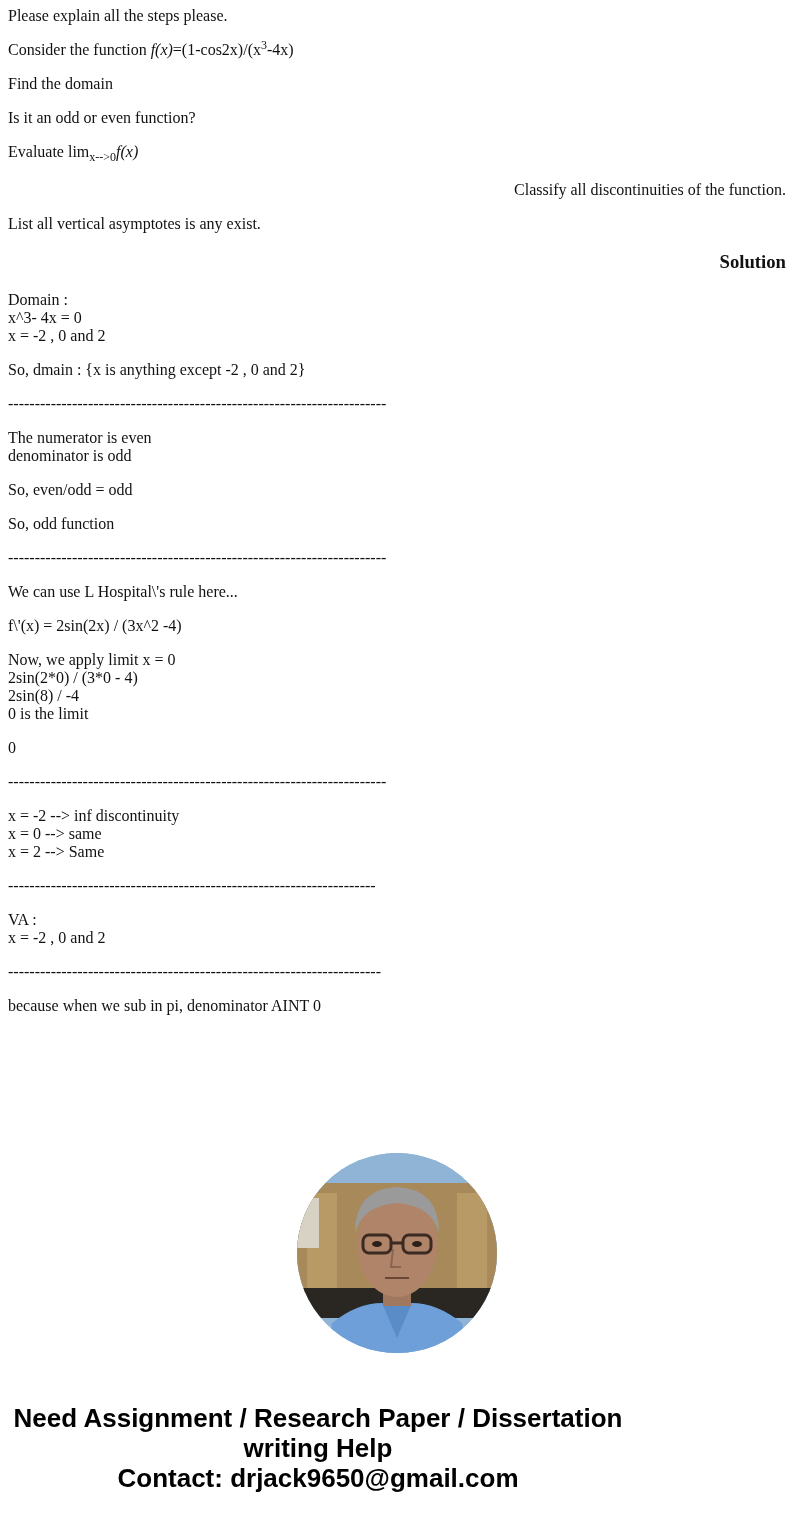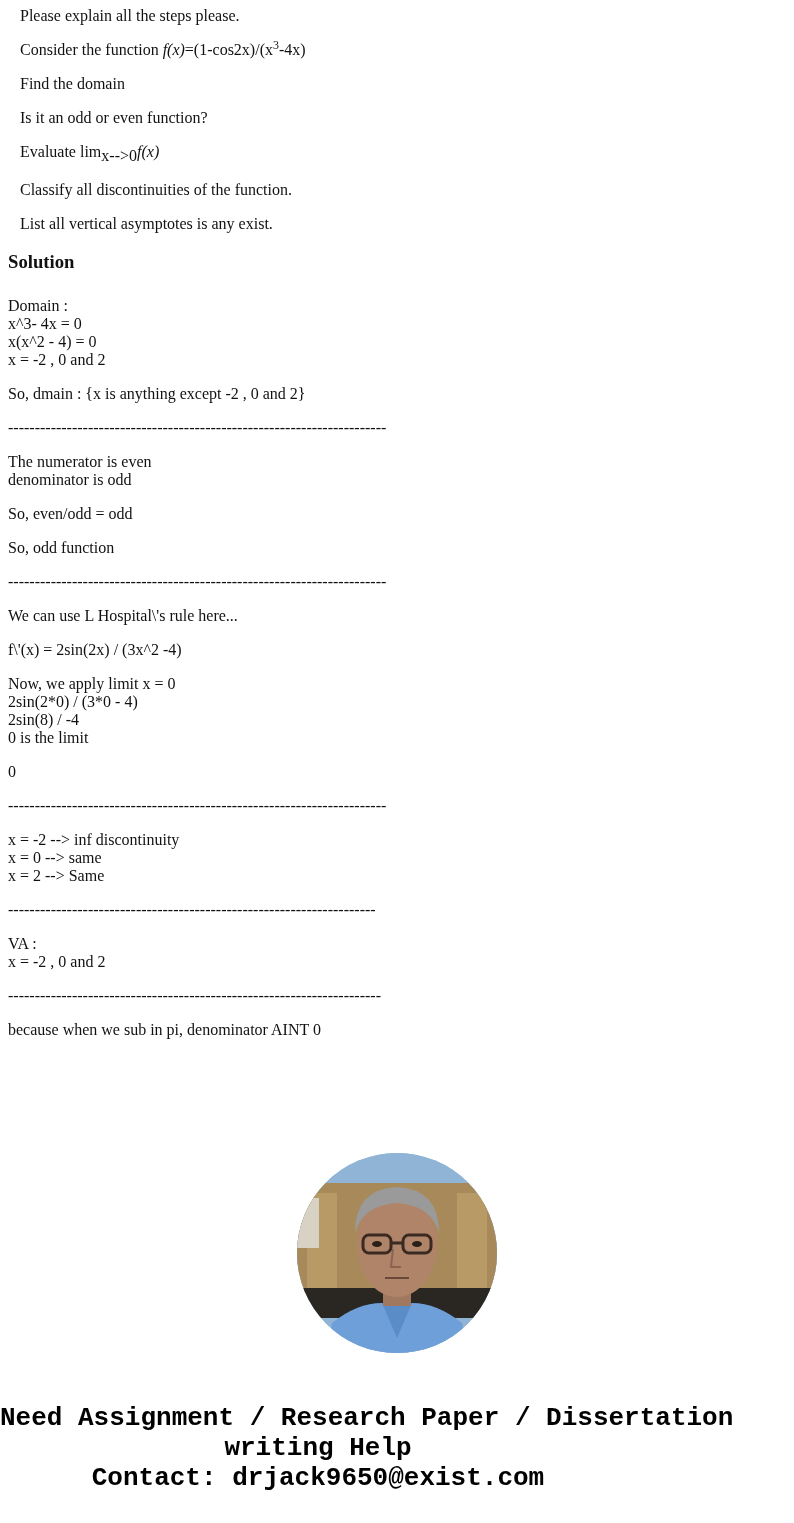--- a/index.html
+++ b/index.html
@@ -13,31 +13,32 @@
       color: #111111;
     }
     .content {
       position: absolute;
       left: 8px;
       top: 0;
       width: 778px;
       height: 1123px;
       overflow: hidden;
     }
-    .content p { margin: 0 0 16px 12px; line-height: 18px; }
+    .content p { margin: 0 0 16px 0; line-height: 18px; }
     .q1 { padding-top: 7px; }
     sup { font-size: 12px; line-height: 0; vertical-align: 6px; }
-    sub { font-size: 16px; line-height: 0; vertical-align: -4px; }
+    sub { font-size: 12px; line-height: 0; vertical-align: -4px; }
     i { font-style: italic; }
     h3.solution {
       font-family: "Liberation Serif", serif;
       font-size: 18.7px;
       font-weight: bold;
-      margin: 18px 0 24px 0;
+      margin: 18px 0 18px 0;
       line-height: 22px;
+      text-align: right;
     }
     .block { margin: 16px 0 16px 0; line-height: 18px; }
     .block div { line-height: 18px; white-space: pre; }
     .sep { white-space: pre; line-height: 18px; margin: 0 0 16px 0; letter-spacing: 0; }
 
     .avatar {
       position: absolute;
       left: 297px;
       top: 1153px;
       width: 200px;
@@ -45,21 +46,21 @@
       border-radius: 50%;
       overflow: hidden;
       background: #8fb4d6;
     }
     .footer {
       position: absolute;
       left: 0;
       top: 1403px;
       width: 636px;
       text-align: center;
-      font-family: Liberation Mono, monospace;
+      font-family: Liberation Sans, sans-serif;
       font-weight: bold;
       font-size: 26px;
       line-height: 30px;
       color: #000000;
     }
     .footer div { white-space: nowrap; }
   </style>
 </head>
 <body>
 
@@ -70,29 +71,28 @@
     <span>Consider the function </span><i>f(x)</i><span>=(1-cos2x)/(x</span><sup>3</sup><span>-4x)</span>
   </p>
 
   <p>Find the domain</p>
   <p>Is it an odd or even function?</p>
 
   <p>
     <span>Evaluate lim</span><sub>x--&gt;0</sub><i>f(x)</i>
   </p>
 
-  <p style="margin-top:20px;">Classify all discontinuities of the function.</p>
+  <p style="margin-top:20px;text-align:right;">Classify all discontinuities of the function.</p>
   <p>List all vertical asymptotes is any exist.</p>
 
   <h3 class="solution">Solution</h3>
 
   <div class="block">
     <div>Domain :</div>
     <div>x^3- 4x = 0</div>
-    <div>x(x^2 - 4) = 0</div>
     <div>x = -2 , 0 and 2</div>
   </div>
   <div class="block">So, dmain : {x is anything except -2 , 0 and 2}</div>
   <div class="sep">-----------------------------------------------------------------------</div>
 
   <div class="block">
     <div>The numerator is even</div>
     <div>denominator is odd</div>
   </div>
   <div class="block">So, even/odd = odd</div>
@@ -149,14 +149,14 @@
     <ellipse cx="80" cy="91" rx="5" ry="3" fill="#2a2018"></ellipse>
     <ellipse cx="120" cy="91" rx="5" ry="3" fill="#2a2018"></ellipse>
     <path d="M96 96 L94 114 L104 114" fill="none" stroke="#8a6450" stroke-width="2"></path>
     <line x1="88" y1="125" x2="112" y2="125" stroke="#6a4838" stroke-width="2"></line>
   </svg>
 </div>
 
 <div class="footer">
   <div>Need Assignment / Research Paper / Dissertation</div>
   <div>writing Help</div>
-  <div>Contact: drjack9650@exist.com</div>
+  <div>Contact: drjack9650@gmail.com</div>
 </div>
 
 </body></html>

